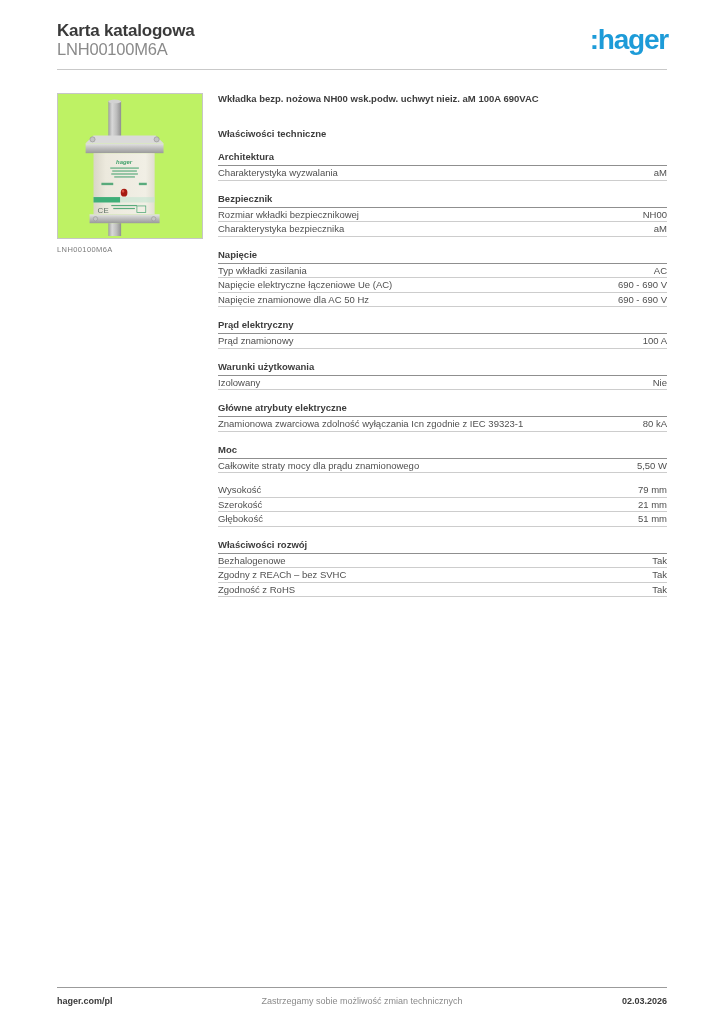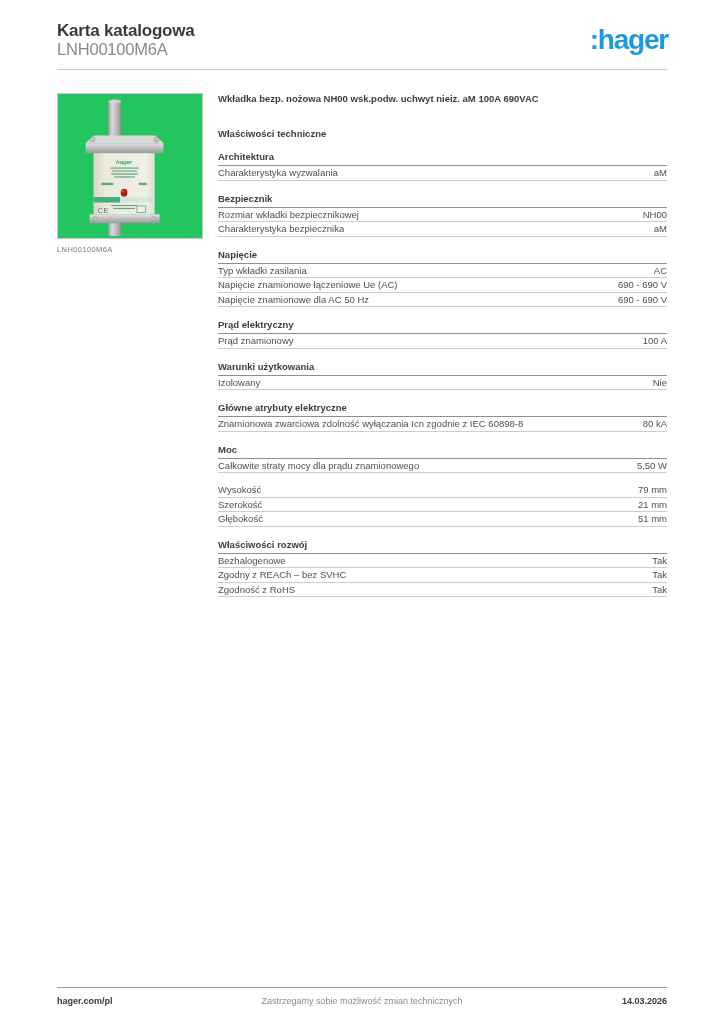--- a/index.html
+++ b/index.html
@@ -13,21 +13,21 @@
   .hdr-title    { position: absolute; left: 57px; top: 21px; font-size: 17px; font-weight: 700; color: #3a3a3a; letter-spacing: -0.2px; }
   .hdr-subtitle { position: absolute; left: 57px; top: 40px; font-size: 16.5px; font-weight: 400; color: #8a8a8a; letter-spacing: -0.2px; }
   .logo         { position: absolute; right: 56px; top: 24px; font-size: 28px; font-weight: 700; color: #1d9bd8; letter-spacing: -1.2px; }
   .top-rule     { position: absolute; top: 69px; left: 57px; right: 57px; border-top: 1px solid #c9c9c9; }
 
   
   .content { position: absolute; top: 93px; left: 57px; right: 57px; display: flex; gap: 15px; }
   .left-col { width: 146px; flex: 0 0 146px; }
   .right-col { flex: 1; min-width: 0; }
 
-  .img-box { width: 144px; height: 144px; border: 1px solid #c6c6c6; background: #22c55e; box-sizing: content-box; }
+  .img-box { width: 144px; height: 144px; border: 1px solid #c6c6c6; background: #bef264; box-sizing: content-box; }
   .img-box svg { display: block; }
   .img-caption { margin-top: 6px; font-size: 7.5px; color: #7a7a7a; letter-spacing: 0.4px; }
 
   .description { font-size: 9.5px; font-weight: 700; color: #3d3d3d; line-height: 12px; }
   .props-title { margin-top: 23px; font-size: 9.5px; font-weight: 700; color: #3d3d3d; }
 
   .sections { margin-top: 3px; }
   .section { margin-top: 10px; }
   .section-title { font-size: 9.5px; font-weight: 700; color: #3d3d3d; padding: 2px 0 3px; border-bottom: 1px solid #8f8f8f; }
   .spec-row { display: flex; justify-content: space-between; align-items: center; height: 13.5px; border-bottom: 1px solid #cdcdcd; font-size: 9.5px; color: #4f4f4f; }
@@ -140,21 +140,21 @@
             <span class="spec-value">aM</span>
           </div>
         </div>
         <div class="section">
           <div class="section-title">Napięcie</div>
           <div class="spec-row">
             <span class="spec-label">Typ wkładki zasilania</span>
             <span class="spec-value">AC</span>
           </div>
           <div class="spec-row">
-            <span class="spec-label">Napięcie znamionowe łączeniowe Ue (AC)</span>
+            <span class="spec-label">Napięcie elektryczne łączeniowe Ue (AC)</span>
             <span class="spec-value">690 - 690 V</span>
           </div>
           <div class="spec-row">
             <span class="spec-label">Napięcie znamionowe dla AC 50 Hz</span>
             <span class="spec-value">690 - 690 V</span>
           </div>
         </div>
         <div class="section">
           <div class="section-title">Prąd elektryczny</div>
           <div class="spec-row">
@@ -165,21 +165,21 @@
         <div class="section">
           <div class="section-title">Warunki użytkowania</div>
           <div class="spec-row">
             <span class="spec-label">Izolowany</span>
             <span class="spec-value">Nie</span>
           </div>
         </div>
         <div class="section">
           <div class="section-title">Główne atrybuty elektryczne</div>
           <div class="spec-row">
-            <span class="spec-label">Znamionowa zwarciowa zdolność wyłączania Icn zgodnie z IEC 60898-8</span>
+            <span class="spec-label">Znamionowa zwarciowa zdolność wyłączania Icn zgodnie z IEC 39323-1</span>
             <span class="spec-value">80 kA</span>
           </div>
         </div>
         <div class="section">
           <div class="section-title">Moc</div>
           <div class="spec-row">
             <span class="spec-label">Całkowite straty mocy dla prądu znamionowego</span>
             <span class="spec-value">5,50 W</span>
           </div>
         </div>
@@ -214,14 +214,14 @@
         </div>
       </div>
   </div>
 
 </div>
 
 <div class="footer-rule"></div>
 <div class="footer-row">
   <span class="footer-left">hager.com/pl</span>
   <span class="footer-center">Zastrzegamy sobie możliwość zmian technicznych</span>
-  <span class="footer-right">14.03.2026</span>
+  <span class="footer-right">02.03.2026</span>
 </div>
 
 </body></html>

